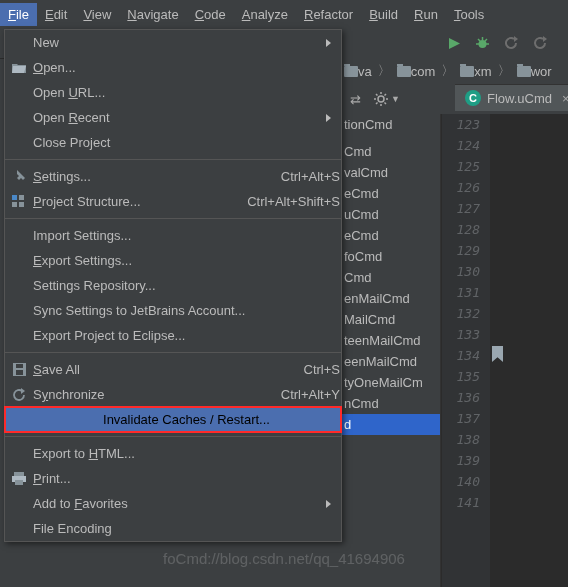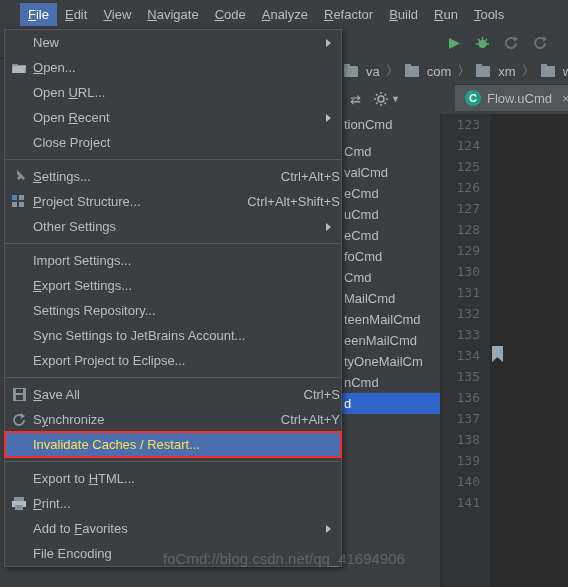--- a/index.html
+++ b/index.html
@@ -12,21 +12,21 @@
     background: #3c3f41;
     color: #bbbbbb;
     overflow: hidden;
     position: relative;
   }
   .menubar {
     display: flex;
     align-items: center;
     height: 28px;
     background: #3c3f41;
-    padding: 0 20px;
+    padding: 0 0;
     border-bottom: 1px solid #2b2b2b;
   }
   .menubar-item {
     padding: 4px 8px;
     cursor: default;
   }
   .menubar-item.active {
     background: #4b6eaf;
     color: #ffffff;
   }
@@ -48,21 +48,21 @@
   .breadcrumbs {
     position: absolute;
     top: 58px; left: 340px; right: 0;
     height: 26px;
     display: flex; align-items: center;
     background: #3c3f41;
     border-bottom: 1px solid #2b2b2b;
     overflow: hidden;
   }
   .crumb {
-    display: flex; align-items: center; gap: 8px;
+    display: flex; align-items: center; gap: 0;
     padding: 0 4px;
     white-space: nowrap;
   }
   .folder-icon {
     width: 14px; height: 11px;
     background: #87939a;
     border-radius: 1px;
     position: relative;
   }
   .folder-icon::before {
@@ -121,21 +121,21 @@
   .gutter {
     width: 48px;
     background: #313335;
     border-left: 1px solid #2b2b2b;
     text-align: right;
     color: #606366;
     font-family: Consolas, monospace;
     font-size: 13px;
     padding-top: 0;
   }
-  .gutter-line { height: 21px; line-height: 21px; padding-right: 10px; }
+  .gutter-line { height: 21px; line-height: 21px; padding-right: 10px; font-style: italic; }
   .code-col {
     flex: 1;
     background: #2b2b2b;
     position: relative;
   }
   .bookmark {
     position: absolute;
     left: 2px; top: 232px;
     width: 11px; height: 16px;
     background: #9aa7b0;
@@ -171,21 +171,22 @@
     right: 10px;
     width: 0; height: 0;
     border-top: 4px solid transparent;
     border-bottom: 4px solid transparent;
     border-left: 5px solid #bbbbbb;
   }
   .menu-row.highlight-red {
     background: #4b6eaf;
     outline: 2px solid #ff2a2a;
     outline-offset: -1px;
-    color: #fde047;
+    color: #000000;
+    justify-content: center;
   }
   .menu-sep {
     height: 1px;
     background: #555;
     margin: 4px 0;
   }
   .menu-icon {
     position: absolute;
     left: 6px;
     width: 16px; height: 16px;
@@ -299,20 +300,21 @@
 
   <div class="struct-item">tionCmd</div>
       <div class="struct-item"></div>
       <div class="struct-item">Cmd</div>
       <div class="struct-item">valCmd</div>
       <div class="struct-item">eCmd</div>
       <div class="struct-item">uCmd</div>
       <div class="struct-item">eCmd</div>
       <div class="struct-item">foCmd</div>
       <div class="struct-item">Cmd</div>
+      <div class="struct-item">enMailCmd</div>
       <div class="struct-item">MailCmd</div>
       <div class="struct-item">teenMailCmd</div>
       <div class="struct-item">eenMailCmd</div>
       <div class="struct-item">tyOneMailCm</div>
       <div class="struct-item">nCmd</div>
       <div class="struct-item sel">d</div>
     </div>
   <div class="gutter">
       <div class="gutter-line">123</div>
       <div class="gutter-line">124</div>
@@ -378,24 +380,20 @@
         <svg width="14" height="13">
           <rect x="0" y="0" width="5" height="5" fill="#4a88c7"></rect>
           <rect x="7" y="0" width="5" height="5" fill="#87939a"></rect>
           <rect x="0" y="7" width="5" height="5" fill="#87939a"></rect>
           <rect x="7" y="7" width="5" height="5" fill="#87939a"></rect>
         </svg>
       </span>
       <span><span class="mn">P</span>roject Structure...</span>
       <span class="shortcut">Ctrl+Alt+Shift+S</span>
     </div>
-    <div class="menu-row">
-      <span>Other Settings</span>
-      <span class="sub-arrow"></span>
-    </div>
     <div class="menu-sep"></div>
     <div class="menu-row">
       <span>Import Settings...</span>
     </div>
     <div class="menu-row">
       <span><span class="mn">E</span>xport Settings...</span>
     </div>
     <div class="menu-row">
       <span>Settings Repository...</span>
     </div>

